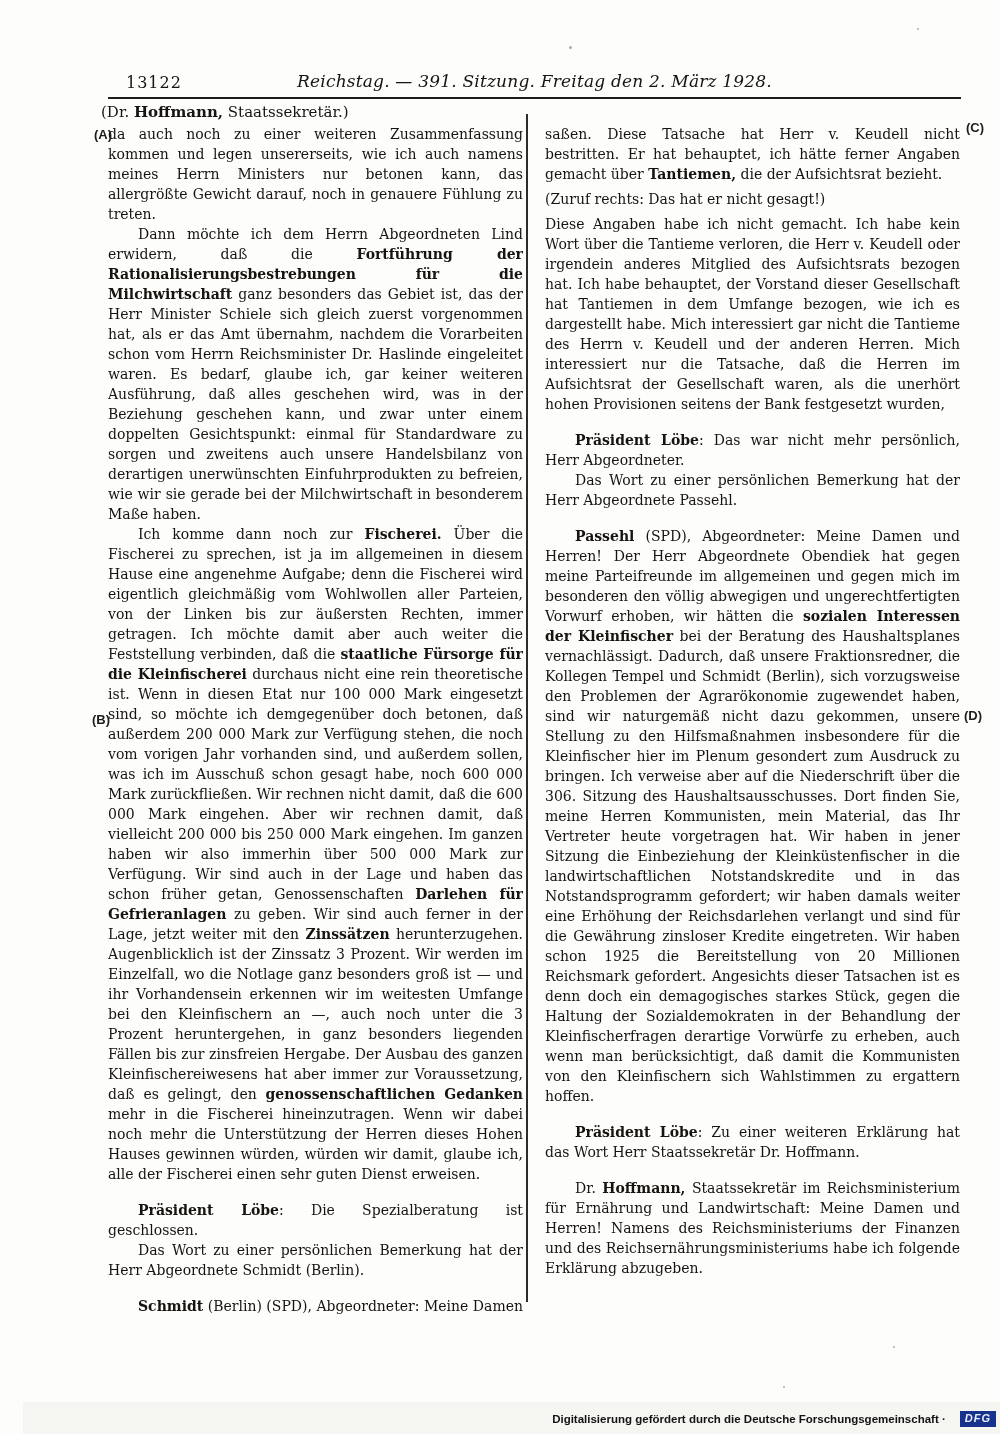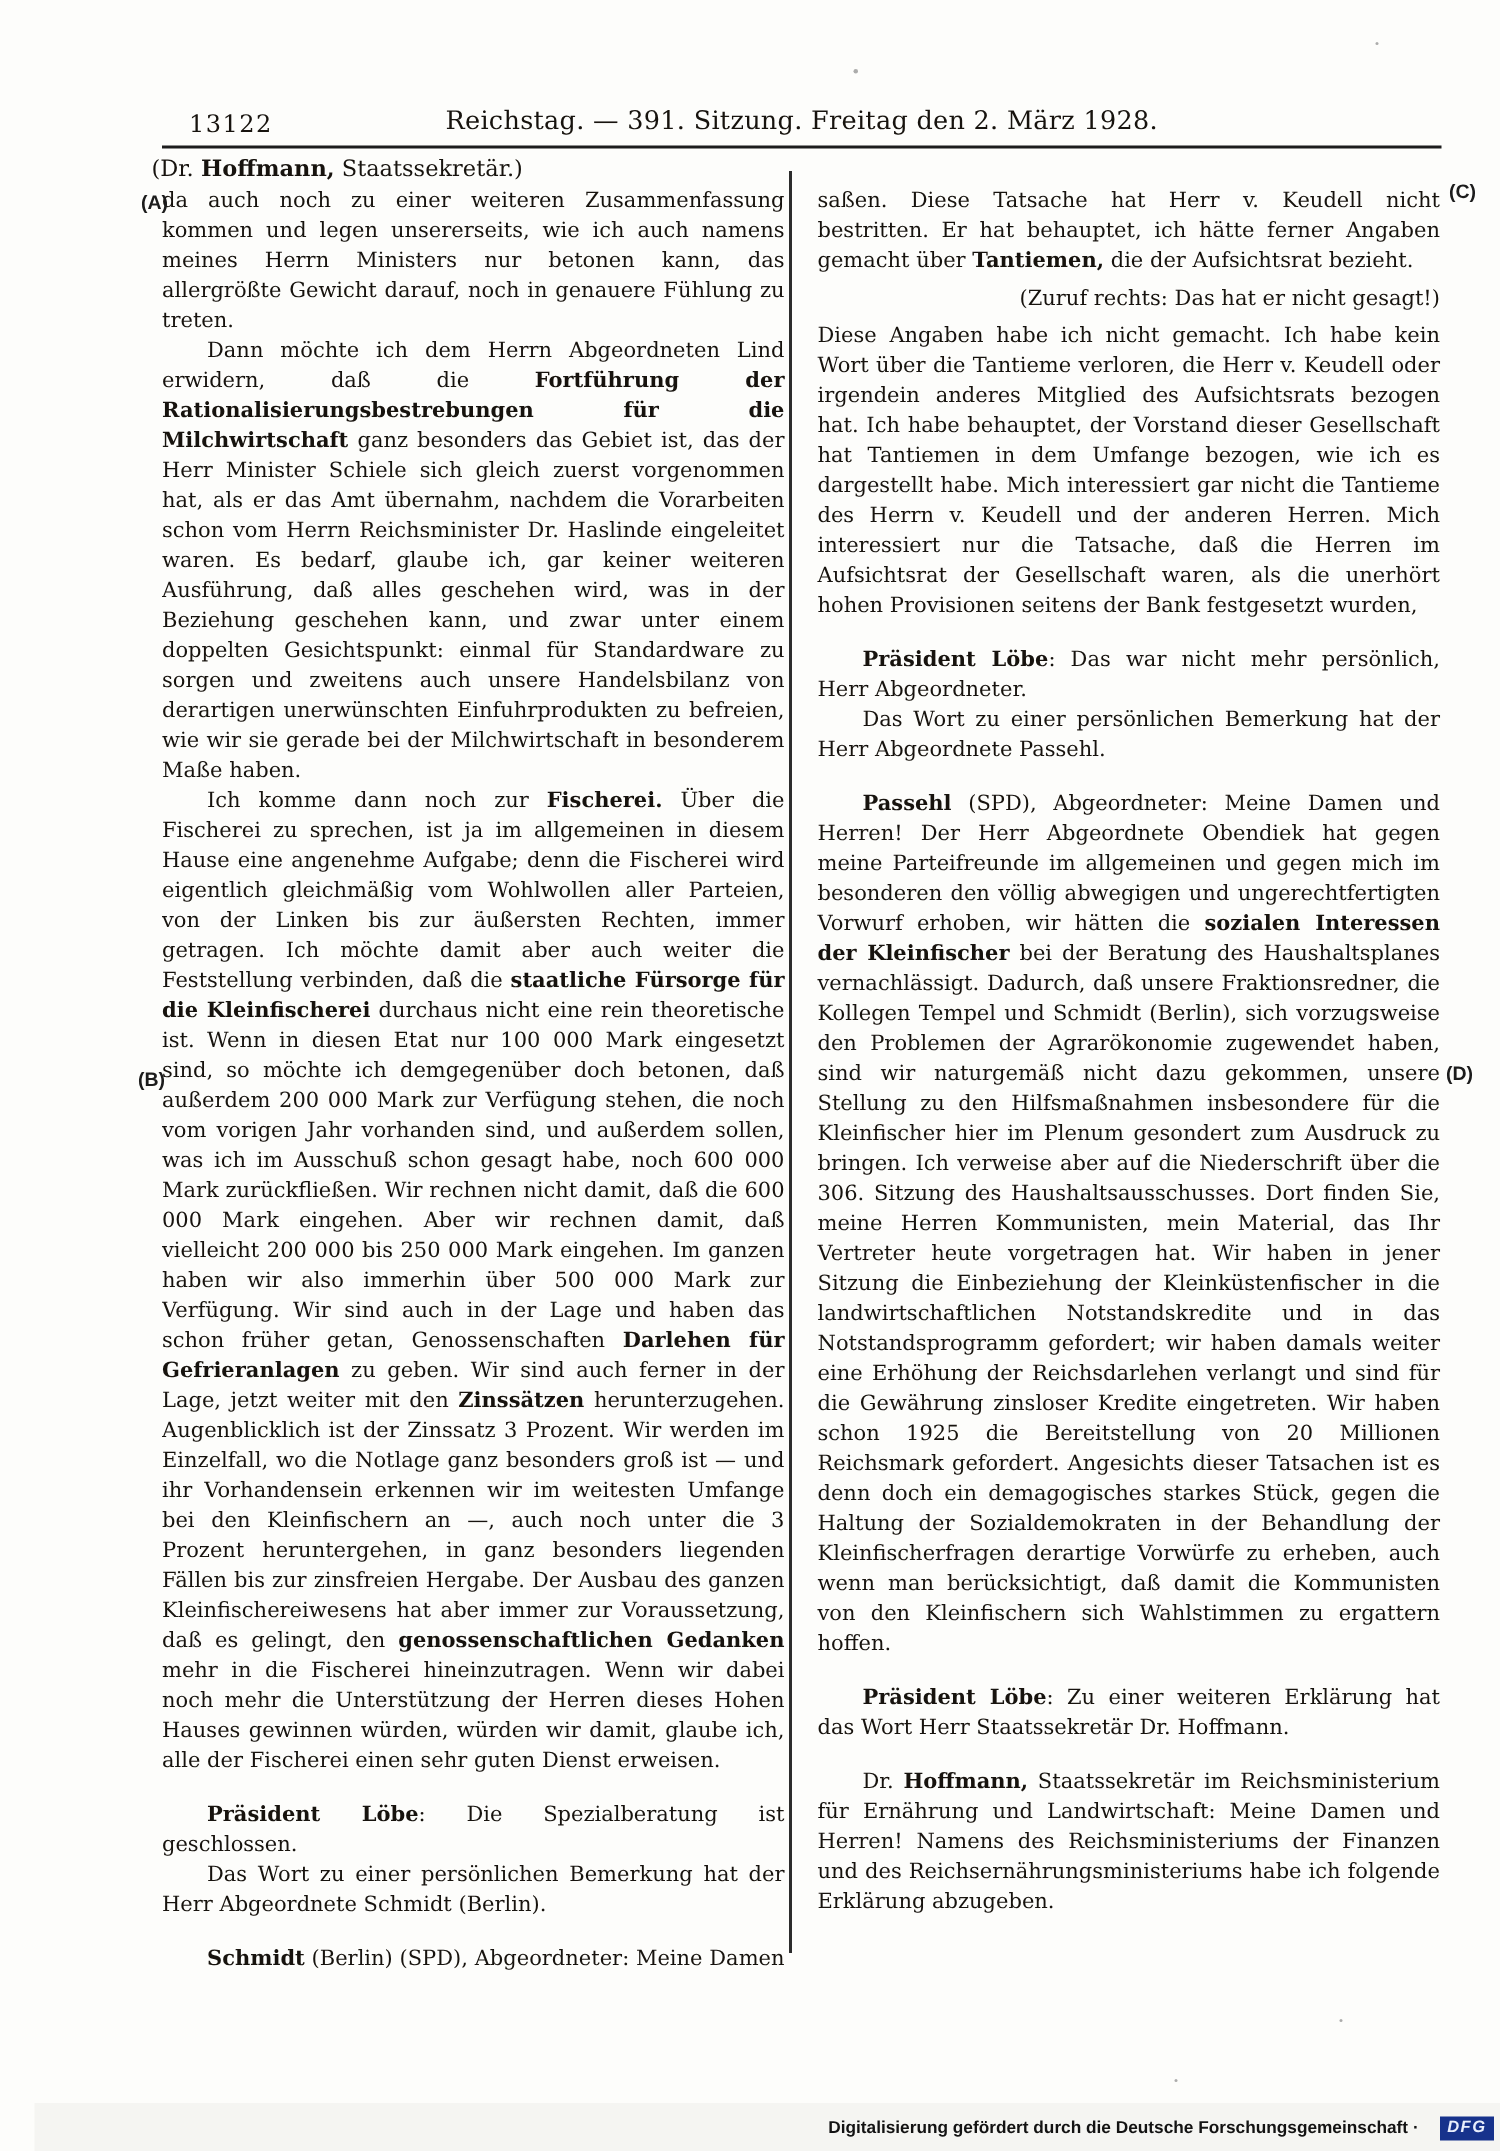--- a/index.html
+++ b/index.html
@@ -8,31 +8,31 @@
     background:#fdfdfb;
     overflow:hidden;
     font-family:"DejaVu Serif", serif;
     color:#17130e;
     position:relative;
   }
   .page{position:absolute;inset:0;margin-left:23px;}
   
   .header{position:absolute;left:85px;top:70px;width:853px;height:26px;}
   .pagenum{position:absolute;left:18px;top:3px;font-size:16px;letter-spacing:1px;}
-  .htitle{position:absolute;left:0;right:0;top:1px;text-align:center;font-size:17px;letter-spacing:.2px;}
+  .htitle{position:absolute;left:0;right:0;top:1px;text-align:center;font-size:17px;letter-spacing:.2px;font-style:italic;}
   .hrule{position:absolute;left:85px;top:97px;width:853px;height:2px;background:#1d1d1d;}
   
   .speaker-note{position:absolute;left:78px;top:103px;margin:0;font-size:15px;text-align:center;}
   
   .colwrap{position:absolute;left:85px;top:124px;width:853px;height:1192px;display:flex;gap:22px;overflow:hidden;}
   .col{width:415px;text-align:justify;font-size:14px;line-height:20px;hyphens:auto;}
   .col p{margin:0;}
   p.indent{text-indent:30px;}
   p.cont{text-indent:0;}
-  p.center{text-align:right;text-indent:0;margin:5px 0;}
+  p.center{text-align:left;text-indent:0;margin:5px 0;}
   p.speech{text-indent:30px;margin-top:16px;}
   .b{font-weight:bold;}
   
   .divider{position:absolute;left:503px;top:114px;width:2px;height:1188px;background:#2c2c2c;}
   
   .marker{position:absolute;font-family:"Liberation Sans",sans-serif;font-weight:bold;font-size:13px;color:#1c1c1c;}
   .marker-a{left:71px;top:127px;}
   .marker-b{left:69px;top:712px;}
   .marker-c{left:943px;top:120px;}
   .marker-d{left:941px;top:708px;}

